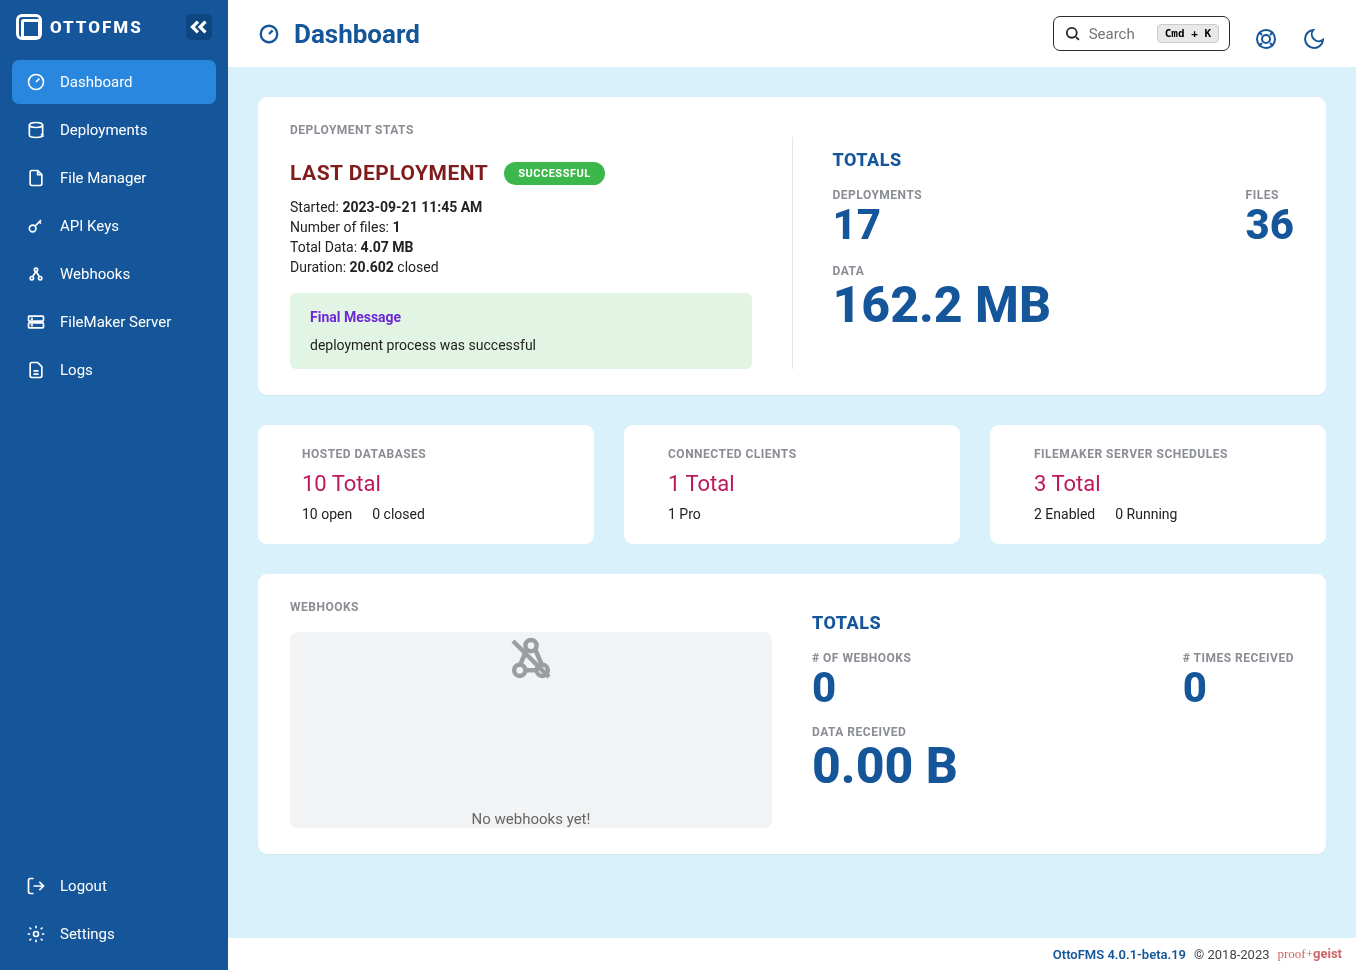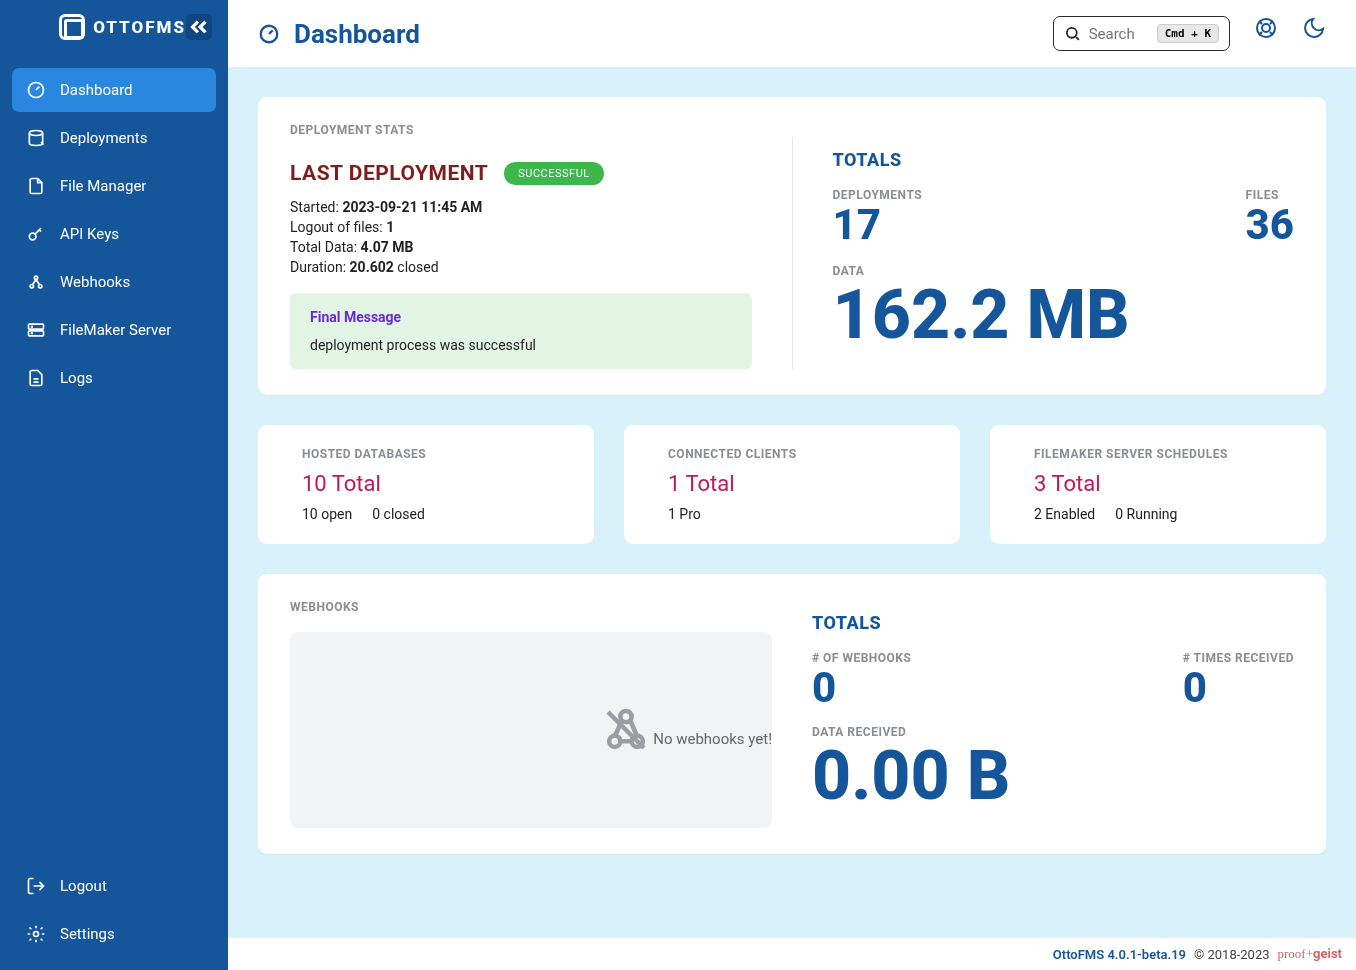--- a/index.html
+++ b/index.html
@@ -1,65 +1,65 @@
 <!DOCTYPE html>
 <html><head>
 <meta charset="utf-8">
 <style>
 *{margin:0;padding:0;box-sizing:border-box;font-family:-apple-system,BlinkMacSystemFont,"Segoe UI",Roboto,sans-serif}
 body{background:#d9f1fa;width:1356px;height:970px;overflow:hidden;position:relative}
 .sidebar{position:absolute;left:0;top:0;width:228px;height:100%;background:#15569a;display:flex;flex-direction:column;padding:14px 12px}
-.sidebar-top{display:flex;align-items:center;justify-content:flex-end;margin-bottom:28px;padding:0 4px}
+.sidebar-top{display:flex;align-items:center;justify-content:space-between;margin-bottom:20px;padding:0 4px}
 .logo{color:#fff;font-weight:800;font-size:17px;letter-spacing:2px;display:flex;align-items:center;gap:8px}
 .logo-icon{width:26px;height:26px;border:3px solid #fff;border-radius:6px;position:relative}
 .logo-icon::after{content:"";position:absolute;width:14px;height:14px;border:3px solid #fff;border-radius:3px;top:2px;left:2px}
 .collapse-btn{width:26px;height:26px;background:#0d4680;border-radius:5px;display:flex;align-items:center;justify-content:center;color:#fff;cursor:pointer}
 .nav{display:flex;flex-direction:column;gap:4px}
 .nav-item{display:flex;align-items:center;gap:14px;padding:12px 14px;color:#fff;border-radius:7px;cursor:pointer;font-size:15px}
 .nav-item.active{background:#2a87e0}
 .nav-icon{width:20px;height:20px;display:flex;align-items:center;justify-content:center;flex-shrink:0}
 .sidebar-bottom{margin-top:auto;display:flex;flex-direction:column;gap:4px}
 .header{position:absolute;left:228px;top:0;right:0;height:67px;background:#fff;display:flex;align-items:center;padding:0 30px;justify-content:space-between}
 .header-left{display:flex;align-items:center;gap:14px}
 .gauge-icon{width:22px;height:22px;color:#15569a}
 .header-title{font-size:26px;font-weight:700;color:#15569a}
-.header-right{display:flex;align-items:flex-start;gap:24px}
+.header-right{display:flex;align-items:flex-end;gap:24px}
 .search-box{display:flex;align-items:center;border:1px solid #2b2b2b;border-radius:7px;padding:7px 10px;gap:8px;background:#fff}
 .search-box input{border:none;outline:none;font-size:15px;color:#777;width:60px}
 .kbd{background:#e8e8e8;border:1px solid #ccc;border-radius:4px;padding:2px 7px;font-size:11px;font-family:monospace;font-weight:600}
 .icon-btn{width:24px;height:24px;color:#15569a;cursor:pointer;display:flex;align-items:center;justify-content:center}
 .main{position:absolute;left:228px;top:67px;right:0;bottom:0;padding:30px;overflow-y:auto}
 .card{background:#fff;border-radius:9px;padding:26px 32px;box-shadow:0 1px 2px rgba(0,0,0,0.04)}
 .section-label{font-size:12px;font-weight:700;color:#8a8d93;letter-spacing:0.5px;text-transform:uppercase}
 .deploy-card{display:flex;gap:40px}
 .deploy-left{flex:1;padding-top:12px}
 .deploy-right{flex:1;padding-left:40px;border-left:1px solid #e5e5e5;padding-top:12px}
 .last-deploy-header{display:flex;align-items:center;gap:16px;margin:12px 0 14px}
 .ld-title{font-size:21px;font-weight:700;color:#7f1d1d;letter-spacing:0.5px}
-.status-pill{background:#3cb74c;color:#fff;font-size:11px;font-weight:400;padding:5px 14px;border-radius:14px;letter-spacing:0.5px}
+.status-pill{background:#3cb74c;color:#fff;font-size:11px;font-weight:700;padding:5px 14px;border-radius:14px;letter-spacing:0.5px}
 .stat-line{font-size:14px;color:#222;margin-bottom:4px}
 .stat-line b{font-weight:700}
 .final-msg{background:#e2f4e3;border-radius:6px;padding:16px 20px;margin-top:18px}
 .final-msg-title{color:#6d28d9;font-weight:700;font-size:14px;margin-bottom:12px}
 .final-msg-body{color:#222;font-size:14px}
 .totals-title{font-size:18px;font-weight:800;color:#15569a;letter-spacing:0.5px;margin-bottom:18px}
 .totals-row{display:flex;gap:120px}
 .total-block{display:flex;flex-direction:column}
 .total-label{font-size:12px;font-weight:700;color:#8a8d93;letter-spacing:0.5px}
 .total-value{font-size:42px;font-weight:800;color:#15569a;line-height:1.1}
-.total-value.big{font-size:68px}
+.total-value.big{font-size:50px}
 .row3{display:flex;gap:30px;margin-top:30px}
 .mini-card{flex:1;background:#fff;border-radius:9px;padding:22px 44px}
 .mini-title{font-size:12px;font-weight:700;color:#8a8d93;letter-spacing:0.5px}
 .mini-value{font-size:22px;font-weight:400;color:#be185d;margin:10px 0 10px}
 .mini-sub{font-size:14px;color:#222}
 .mini-sub span{margin-right:20px}
 .webhooks-card{margin-top:30px;display:flex;gap:40px}
 .wh-left{flex:1}
-.wh-empty{background:#f2f3f4;border-radius:8px;height:196px;display:flex;flex-direction:row;align-items:center;justify-content:flex-end;color:#8a8d93;margin-top:18px}
+.wh-empty{background:#f2f3f4;border-radius:8px;height:196px;display:flex;flex-direction:column;align-items:center;justify-content:space-between;color:#8a8d93;margin-top:18px}
 .wh-empty-text{font-size:15px;margin-top:18px;color:#666}
 .wh-right{flex:1;padding-top:12px}
 .footer{position:absolute;bottom:0;right:0;height:32px;background:#fff;left:228px;display:flex;align-items:center;justify-content:flex-end;padding:0 14px;gap:8px;font-size:13px}
 .footer-version{color:#15569a;font-weight:600}
 .footer-copy{color:#444}
 .footer-brand{color:#c66;font-family:Georgia,serif}
 .footer-brand b{font-weight:700}
 svg{width:100%;height:100%}
 </style>
 </head>
@@ -202,21 +202,21 @@
 <div class="main">
   <div class="card">
     <div class="section-label">DEPLOYMENT STATS</div>
     <div class="deploy-card">
       <div class="deploy-left">
         <div class="last-deploy-header">
           <div class="ld-title">LAST DEPLOYMENT</div>
           <div class="status-pill">SUCCESSFUL</div>
         </div>
         <div class="stat-line"><span>Started:</span> <b>2023-09-21 11:45 AM</b></div>
-        <div class="stat-line"><span>Logout of files:</span> <b>1</b></div>
+        <div class="stat-line"><span>Number of files:</span> <b>1</b></div>
         <div class="stat-line"><span>Total Data:</span> <b>4.07 MB</b></div>
         <div class="stat-line"><span>Duration:</span> <b>20.602</b> <span>closed</span></div>
         <div class="final-msg">
           <div class="final-msg-title">Final Message</div>
           <div class="final-msg-body">deployment process was successful</div>
         </div>
       </div>
       <div class="deploy-right">
         <div class="totals-title">TOTALS</div>
         <div class="totals-row">

